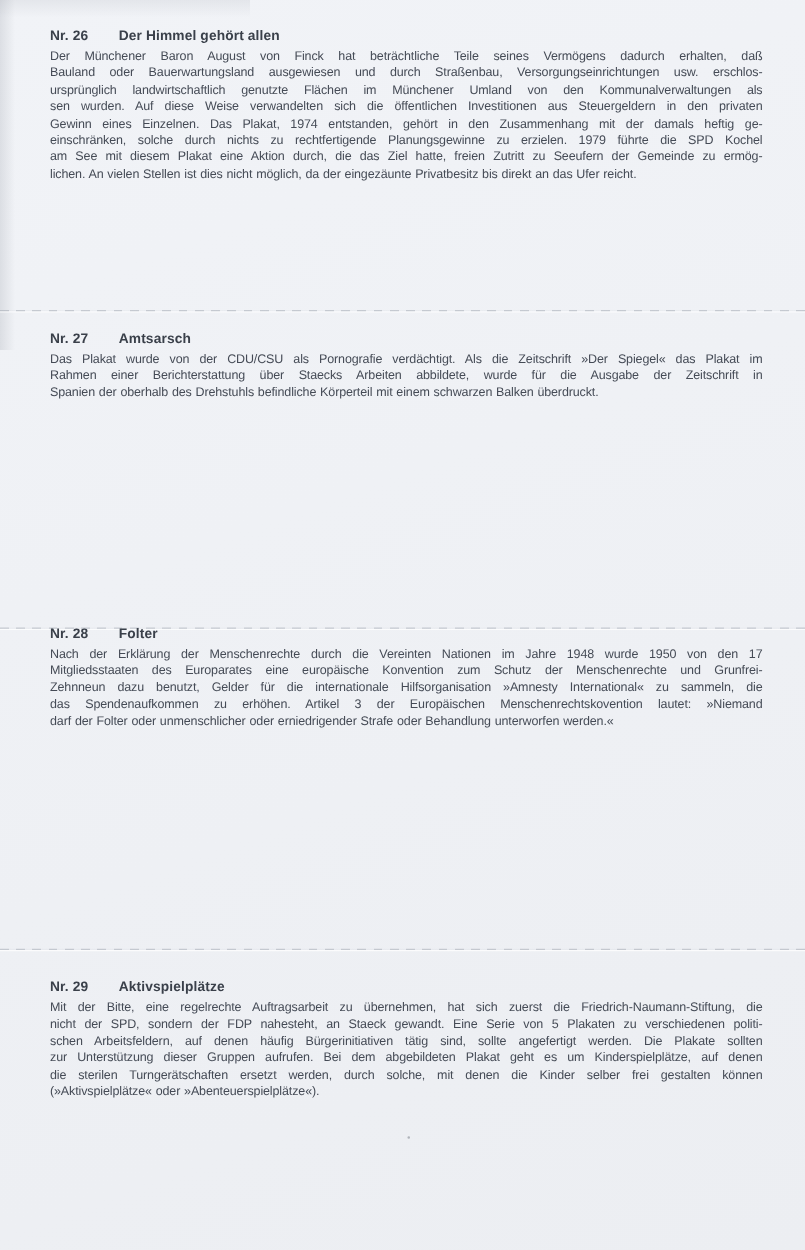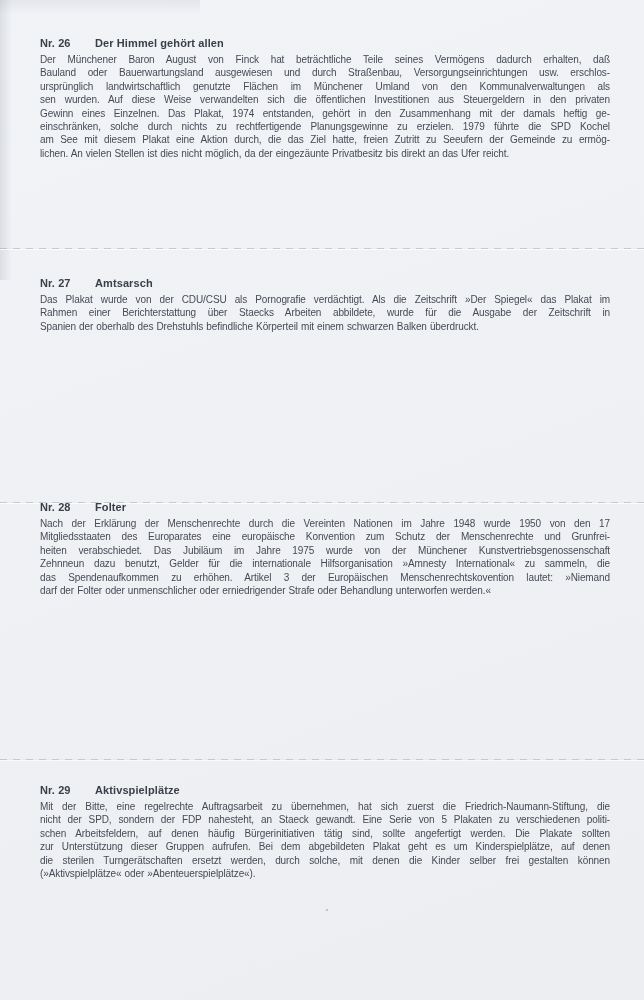--- a/index.html
+++ b/index.html
@@ -58,58 +58,57 @@
 
 <div class="paper">
   <div class="edge-shade"></div>
   <div class="corner-shade"></div>
 
   <div class="divider" style="top:248px"></div>
   <div class="divider" style="top:502px"></div>
   <div class="divider" style="top:759px"></div>
 
   <div id="sections">
-  <section class="entry" style="top: 36px;">
+  <section class="entry" style="top: 22px;">
     <div class="entry-head">
       <span class="entry-num">Nr. 26</span>
       <span class="entry-title">Der Himmel gehört allen</span>
     </div>
     <div class="entry-body">
           <div class="line">Der Münchener Baron August von Finck hat beträchtliche Teile seines Vermögens dadurch erhalten, daß</div>
           <div class="line">Bauland oder Bauerwartungsland ausgewiesen und durch Straßenbau, Versorgungseinrichtungen usw. erschlos-</div>
           <div class="line">ursprünglich landwirtschaftlich genutzte Flächen im Münchener Umland von den Kommunalverwaltungen als</div>
           <div class="line">sen wurden. Auf diese Weise verwandelten sich die öffentlichen Investitionen aus Steuergeldern in den privaten</div>
           <div class="line">Gewinn eines Einzelnen. Das Plakat, 1974 entstanden, gehört in den Zusammenhang mit der damals heftig ge-</div>
           <div class="line">einschränken, solche durch nichts zu rechtfertigende Planungsgewinne zu erzielen. 1979 führte die SPD Kochel</div>
           <div class="line">am See mit diesem Plakat eine Aktion durch, die das Ziel hatte, freien Zutritt zu Seeufern der Gemeinde zu ermög-</div>
           <div class="line last">lichen. An vielen Stellen ist dies nicht möglich, da der eingezäunte Privatbesitz bis direkt an das Ufer reicht.</div>
         </div>
   </section>
 
-  <section class="entry" style="top: 276px;">
+  <section class="entry" style="top: 264px;">
     <div class="entry-head">
       <span class="entry-num">Nr. 27</span>
       <span class="entry-title">Amtsarsch</span>
     </div>
     <div class="entry-body">
           <div class="line">Das Plakat wurde von der CDU/CSU als Pornografie verdächtigt. Als die Zeitschrift »Der Spiegel« das Plakat im</div>
           <div class="line">Rahmen einer Berichterstattung über Staecks Arbeiten abbildete, wurde für die Ausgabe der Zeitschrift in</div>
           <div class="line last">Spanien der oberhalb des Drehstuhls befindliche Körperteil mit einem schwarzen Balken überdruckt.</div>
         </div>
   </section>
 
   <section class="entry" style="top: 500px;">
     <div class="entry-head">
       <span class="entry-num">Nr. 28</span>
       <span class="entry-title">Folter</span>
     </div>
     <div class="entry-body">
           <div class="line">Nach der Erklärung der Menschenrechte durch die Vereinten Nationen im Jahre 1948 wurde 1950 von den 17</div>
           <div class="line">Mitgliedsstaaten des Europarates eine europäische Konvention zum Schutz der Menschenrechte und Grunfrei-</div>
-          <div class="line">heiten verabschiedet. Das Jubiläum im Jahre 1975 wurde von der Münchener Kunstvertriebsgenossenschaft</div>
           <div class="line">Zehnneun dazu benutzt, Gelder für die internationale Hilfsorganisation »Amnesty International« zu sammeln, die</div>
           <div class="line">das Spendenaufkommen zu erhöhen. Artikel 3 der Europäischen Menschenrechtskovention lautet: »Niemand</div>
           <div class="line last">darf der Folter oder unmenschlicher oder erniedrigender Strafe oder Behandlung unterworfen werden.«</div>
         </div>
   </section>
 
   <section class="entry" style="top: 783px;">
     <div class="entry-head">
       <span class="entry-num">Nr. 29</span>
       <span class="entry-title">Aktivspielplätze</span>

